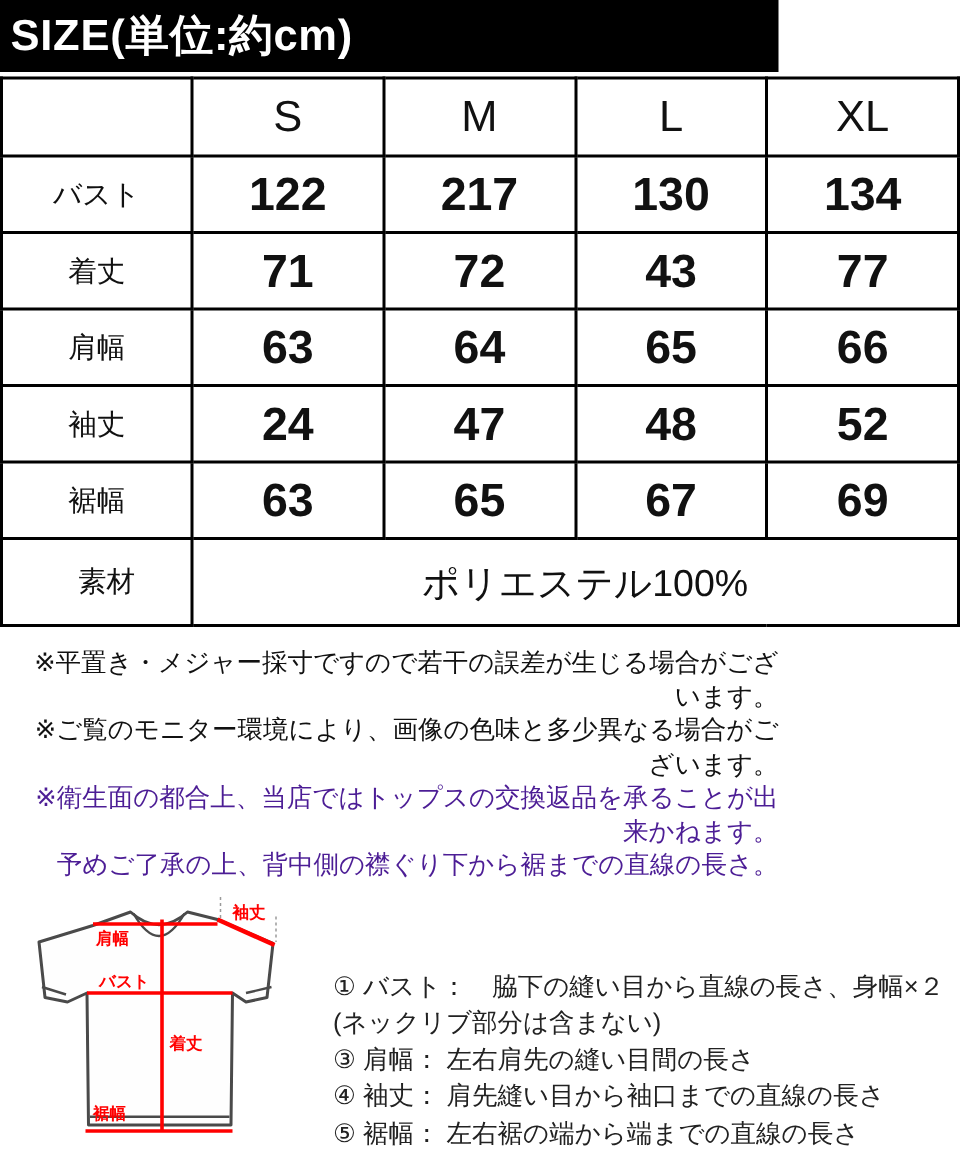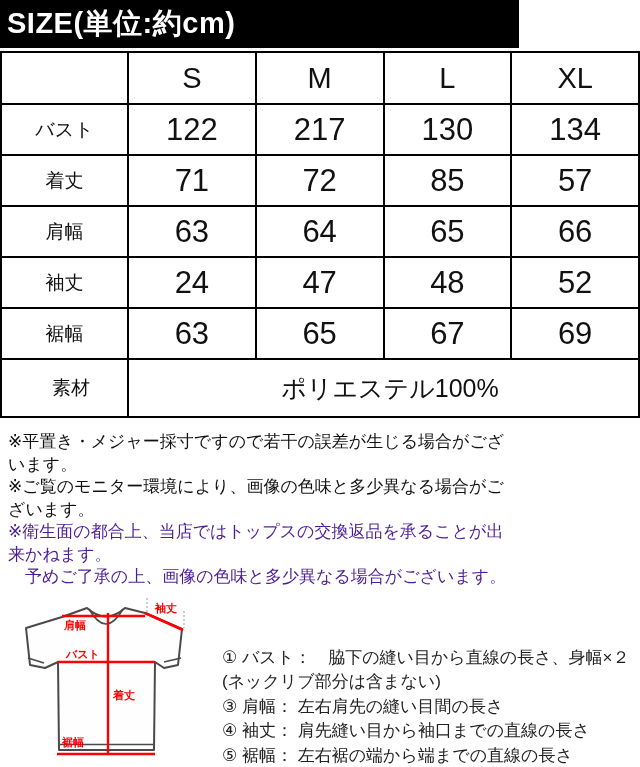--- a/index.html
+++ b/index.html
@@ -38,26 +38,26 @@
   }
   td.col-head {
     background: #d3d3d3; height: 52px;
     font-size: 29px; font-weight: 500;
   }
   td.corner { background: #fff; }
   td.row-label {
     background: #d3d3d3; font-size: 19px; font-weight: 500;
   }
   tr.data-row td { height: 51px; }
-  td.value { font-size: 31px; font-weight: 400; }
+  td.value { font-size: 31px; font-weight: 700; }
   tr.material-row td { height: 58px; padding-left: 13px; }
   td.material-value { font-size: 25px; font-weight: 500; }
 
   
-  .notes { margin: 13px 0 0 8px; font-size: 17px; line-height: 22.5px; }
+  .notes { margin: 13px 0 0 8px; font-size: 17px; line-height: 22.5px; text-align: right; }
   .note-line { color: #111; font-weight: 500; }
   .warning-line { color: #4c1d95; font-weight: 500; }
 
   
   .bottom { display: flex; margin-top: 7px; }
   .diagram-wrap { width: 222px; flex: 0 0 auto; padding-left: 5px; }
   .legend { flex: 1; padding-top: 6px; font-size: 17px; line-height: 24.6px; color: #222; margin-top: 44px; }
   .legend-item { white-space: nowrap; }
 
   svg text.meas-label {
@@ -94,22 +94,22 @@
         <td class="row-label">バスト</td>
         <td class="value">122</td>
         <td class="value">217</td>
         <td class="value">130</td>
         <td class="value">134</td>
       </tr>
       <tr class="data-row">
         <td class="row-label">着丈</td>
         <td class="value">71</td>
         <td class="value">72</td>
-        <td class="value">85</td>
-        <td class="value">57</td>
+        <td class="value">43</td>
+        <td class="value">77</td>
       </tr>
       <tr class="data-row">
         <td class="row-label">肩幅</td>
         <td class="value">63</td>
         <td class="value">64</td>
         <td class="value">65</td>
         <td class="value">66</td>
       </tr>
       <tr class="data-row">
         <td class="row-label">袖丈</td>
@@ -129,21 +129,21 @@
         <td class="row-label">素材</td>
         <td class="material-value" colspan="4">ポリエステル100%</td>
       </tr>
     </tbody>
   </table>
 
   <div class="notes">
     <div class="note-line">※平置き・メジャー採寸ですので若干の誤差が生じる場合がございます。</div>
     <div class="note-line">※ご覧のモニター環境により、画像の色味と多少異なる場合がございます。</div>
     <div class="warning-line">※衛生面の都合上、当店ではトップスの交換返品を承ることが出来かねます。</div>
-    <div class="warning-line">　予めご了承の上、画像の色味と多少異なる場合がございます。</div>
+    <div class="warning-line">　予めご了承の上、背中側の襟ぐり下から裾までの直線の長さ。</div>
   </div>
 
   <div class="bottom">
 
     <div class="diagram-wrap">
       <svg width="216" height="172" viewBox="0 0 216 172">
 
         <path d="M57,21 L82,12 Q101,29 120,12 L140,17 L177,33 L173,69 L159,72 L150,66 L149,154 L54,154 L53,66 L40,72 L25,69 L21,32 Z" fill="#fefefe" stroke="#4a4a4a" stroke-width="2" stroke-linejoin="round"></path>
 
         <path d="M84,13 Q101,43 118,13" fill="none" stroke="#4a4a4a" stroke-width="1.6"></path>

